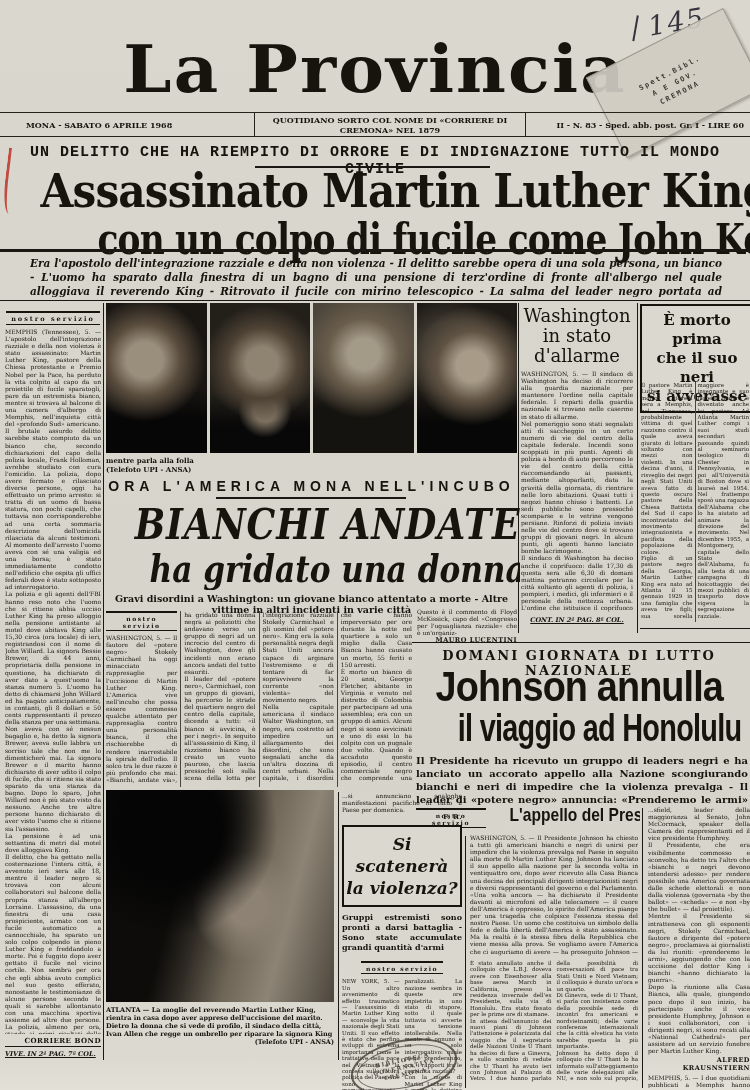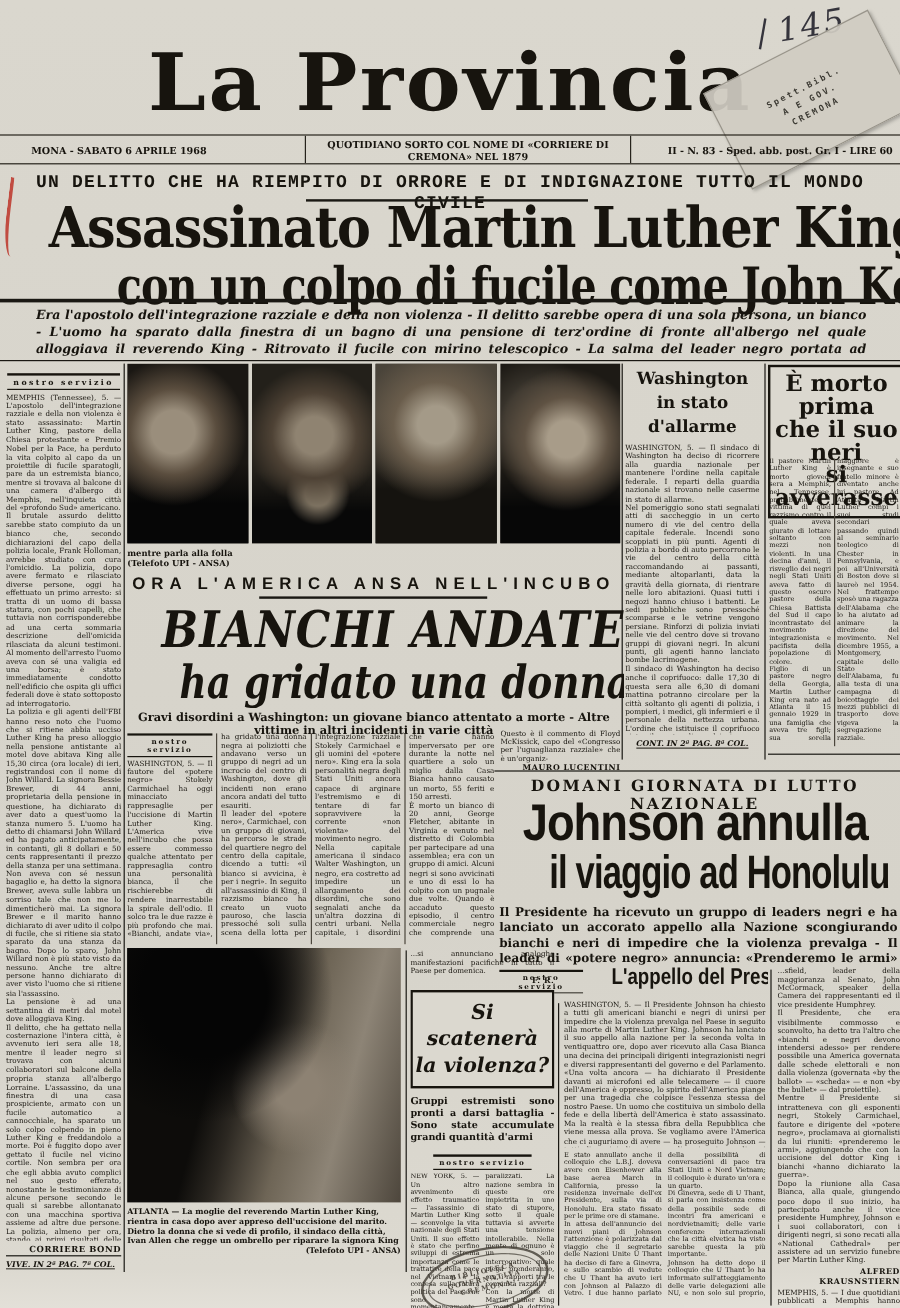--- a/index.html
+++ b/index.html
@@ -111,21 +111,21 @@
     <div class="ph p1" style="flex:1;"></div>
     <div class="ph p2" style="flex:1;"></div>
     <div class="ph p3" style="flex:1;"></div>
     <div class="ph p4" style="flex:1;"></div>
   </div>
   <div class="abs" style="left:106px;top:456px;width:411px;height:18px;display:flex;justify-content:flex-end;font-size:7px;font-weight:bold;flex-direction:column;">
     <span style="max-width:320px;">Quattro bellissime espressioni del capo integrazionista dei negri Luther King mentre parla alla folla</span>
     <span>(Telefoto UPI - ANSA)</span>
   </div>
 
-  <div class="abs" style="left:106px;top:478px;width:411px;text-align:center;font-family:'Liberation Sans',sans-serif;font-weight:bold;font-size:14px;letter-spacing:5px;">ORA L'AMERICA ANSA NELL'INCUBO</div>
+  <div class="abs" style="left:106px;top:478px;width:411px;text-align:center;font-family:'Liberation Sans',sans-serif;font-weight:bold;font-size:14px;letter-spacing:5px;">ORA L'AMERICA MONA NELL'INCUBO</div>
   <div class="rule" style="left:216px;top:497px;width:190px;height:2px;"></div>
   <div class="abs fitline" style="left:96px;top:500px;width:424px;height:48px;">
     <span style="font-size:42px;font-weight:bold;font-style:italic;letter-spacing:1px;transform:scaleX(0.86);">BIANCHI ANDATE VIA</span>
   </div>
   <div class="abs fitline" style="left:96px;top:546px;width:424px;height:44px;">
     <span style="font-size:38px;font-weight:bold;font-style:italic;transform:scaleX(0.82);">ha gridato una donna negra</span>
   </div>
   <div class="abs" style="left:106px;top:593px;width:411px;text-align:center;font-size:9.5px;font-weight:bold;">Gravi disordini a Washington: un giovane bianco attentato a morte - Altre vittime in altri incidenti in varie città</div>
   <div class="abs" style="left:106px;top:611px;width:306px;height:176px;column-count:4;column-gap:7px;column-rule:1px solid #4b463c;column-fill:auto;">
     <div style="text-align:center;margin-bottom:2px;"><span class="svc" style="font-size:6px;letter-spacing:1.5px;">nostro servizio</span></div>
@@ -135,32 +135,32 @@
 È morto un bianco di 20 anni, George Fletcher, abitante in Virginia e venuto nel distretto di Colombia per partecipare ad una assemblea; era con un gruppo di amici. Alcuni negri si sono avvicinati e uno di essi lo ha colpito con un pugnale due volte. Quando è accaduto questo episodio, il centro commerciale negro che comprende una quindicina di isolati intorno alla 14ª strada era in fermento. Fragore di vetri spaccati dai sassi, urla di rabbia, bagliore degli incendi appiccati da «bottiglie Molotov».
 Secondo alcuni testimoni Carmichael avrebbe detto più volte: «Chi ha un'arma, la usi. Chi non è armato, se ne torni a casa».
 Cinquecento poliziotti si sono concentrati nella zona, lanciando una pioggia di bombe lacrimogene che hanno reso l'aria irrespirabile. Fra i negri si sono contati quattro feriti e un vigile del fuoco di una delle squadre che sono intente a spegnere gli incendi. La zona ha brulicato l'intera notte.
 Ad Harlem, a New York, palazzi di cinque piani sono stati incendiati, e la violenza ha subito un'interruzione; i negri si sono dati al saccheggio. A Tallahassee, in Florida, un giovane bianco di un negozio di alimentari è stato ucciso. Floyd McKissick, direttore nazionale del Congresso per l'uguaglianza razziale (C.O.R.E.) ha dichiarato: «La filosofia della non violenza è morta con Martin Luther King».</div>
   </div>
   <div class="abs" style="left:417px;top:608px;width:100px;height:38px;">
     <div class="tiny just">Questo è il commento di Floyd McKissick, capo del «Congresso per l'uguaglianza razziale» che è un'organiz-</div>
     <div class="byline" style="font-size:6.5px;">MAURO LUCENTINI</div>
   </div>
 
-  <div class="abs" style="left:521px;top:306px;width:112px;text-align:center;font-weight:bold;font-size:14px;line-height:20px;">
+  <div class="abs" style="left:521px;top:306px;width:112px;text-align:center;font-weight:normal;font-size:18px;line-height:20px;">
     <div>Washington</div>
     <div>in stato</div>
     <div>d'allarme</div>
   </div>
   <div class="abs tiny just" style="left:521px;top:370px;width:112px;height:242px;">WASHINGTON, 5. — Il sindaco di Washington ha deciso di ricorrere alla guardia nazionale per mantenere l'ordine nella capitale federale. I reparti della guardia nazionale si trovano nelle caserme in stato di allarme.
 Nel pomeriggio sono stati segnalati atti di saccheggio in un certo numero di vie del centro della capitale federale. Incendi sono scoppiati in più punti. Agenti di polizia a bordo di auto percorrono le vie del centro della città raccomandando ai passanti, mediante altoparlanti, data la gravità della giornata, di rientrare nelle loro abitazioni. Quasi tutti i negozi hanno chiuso i battenti. Le sedi pubbliche sono pressoché scomparse e le vetrine vengono persiane. Rinforzi di polizia inviati nelle vie del centro dove si trovano gruppi di giovani negri. In alcuni punti, gli agenti hanno lanciato bombe lacrimogene.
 Il sindaco di Washington ha deciso anche il coprifuoco: dalle 17,30 di questa sera alle 6,30 di domani mattina potranno circolare per la città soltanto gli agenti di polizia, i pompieri, i medici, gli infermieri e il personale della nettezza urbana. L'ordine che istituisce il coprifuoco vieta il porto di qualsiasi arma, materiale infiammabile e munizioni. Sono inoltre vietate la vendita delle armi da fuoco, delle munizioni e di liquidi infiammabili. Finora gli arresti segnalati sono più di 200. Le persone fermate sono più di 200.</div>
   <div class="abs cont" style="left:521px;top:616px;width:112px;text-align:center;">CONT. IN 2ª PAG. 8ª COL.</div>
 
   <div class="abs headbox" style="left:640px;top:304px;width:106px;padding:5px 2px;">
-    <div style="font-weight:bold;font-size:19px;line-height:19px;">
+    <div style="font-weight:bold;font-size:15px;line-height:19px;">
       <div>È morto prima</div>
       <div>che il suo neri</div>
       <div>si avverasse</div>
     </div>
   </div>
   <div class="abs tiny2 just" style="left:641px;top:382px;width:108px;height:240px;column-count:2;column-gap:5px;column-rule:1px solid #4b463c;column-fill:auto;">Il pastore Martin Luther King è morto giovedì sera a Memphis, nel Tennessee, probabilmente vittima di quel razzismo contro il quale aveva giurato di lottare soltanto con mezzi non violenti. In una decina d'anni, il risveglio dei negri negli Stati Uniti aveva fatto di questo oscuro pastore della Chiesa Battista del Sud il capo incontrastato del movimento integrazionista e pacifista della popolazione di colore.
 Figlio di un pastore negro della Georgia, Martin Luther King era nato ad Atlanta il 15 gennaio 1929 in una famiglia che aveva tre figli; sua sorella maggiore è insegnante e suo fratello minore è diventato anche lui pastore. Ad Atlanta Martin Luther compì i suoi studi secondari passando quindi al seminario teologico di Chester in Pennsylvania, e poi all'Università di Boston dove si laureò nel 1954. Nel frattempo sposò una ragazza dell'Alabama che lo ha aiutato ad animare la direzione del movimento. Nel dicembre 1955, a Montgomery, capitale dello Stato dell'Alabama, fu alla testa di una campagna di boicottaggio dei mezzi pubblici di trasporto dove vigeva la segregazione razziale.
 Di ritorno ad Atlanta, si mise alla testa della «Southern Christian Leadership Conference», di cui assunse la presidenza; fu allora, per la prima volta, apostolo della non violenza raccogliendo intorno a sé la maggior parte degli integrazionisti negri. Dopo le sue partecipazioni alle manifestazioni di Birmingham, il pastore King fu considerato dalla maggior parte degli americani, ivi compresi gli agenti di polizia che lo avevano arrestato quindici volte, come il più importante leader del movimento negro degli Stati Uniti, divenendo un simbolo per milioni di negri desiderosi della giustizia.
 King scriveva dieci anni or sono: «Il mio sogno è che un giorno, sulle colline della Georgia, i figli degli ex schiavi e i figli degli ex schiavisti potranno sedersi insieme alla tavola della fraternità».
 Martin Luther King era sposato e padre di quattro figli; ricevette il Premio Nobel per la pace nel 1964.

